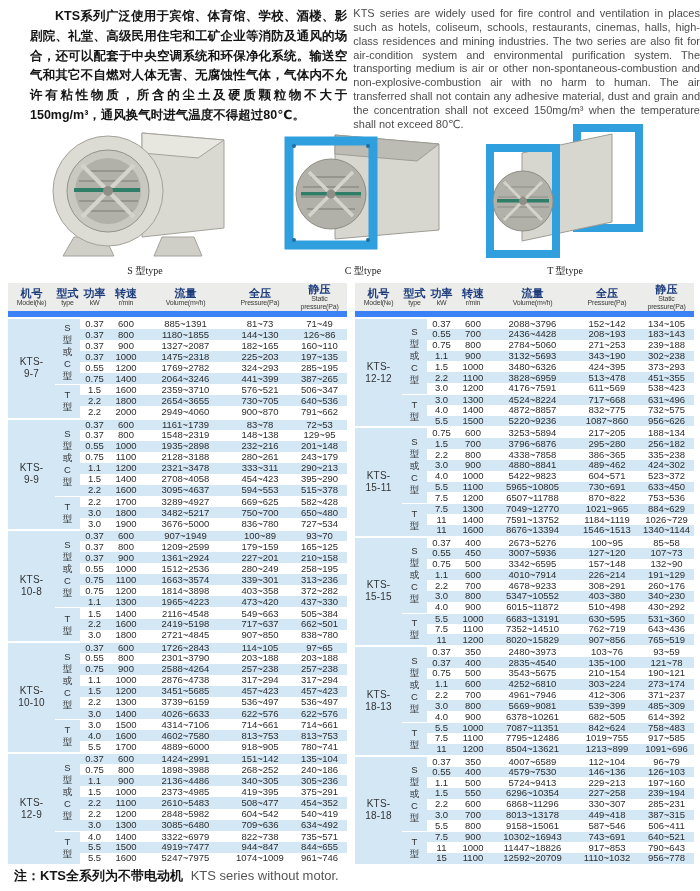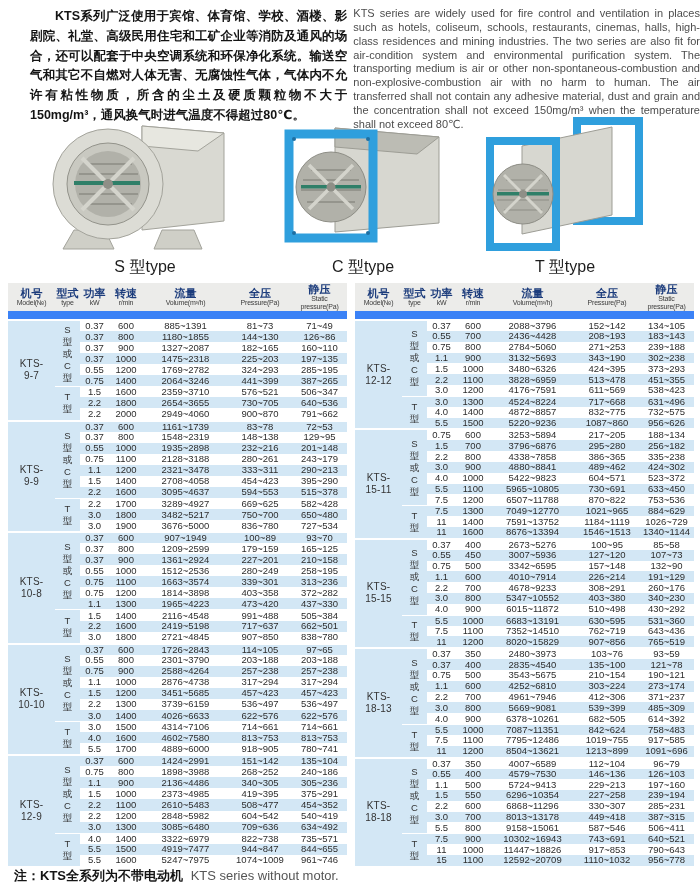--- a/index.html
+++ b/index.html
@@ -21,28 +21,28 @@
     line-height:1.26; text-align:justify;
   }
 
   
   .products {
     position:absolute; top:126px; left:0; width:700px; height:152px;
     display:flex; align-items:flex-end; justify-content:space-between;
     padding:0 52px 0 46px;
   }
   .product { text-align:center; }
-  .product figcaption { font-size:16px; color:#1d1d1d; margin-top:1px; }
+  .product figcaption { font-size:10px; color:#1d1d1d; margin-top:1px;font-family:Liberation Serif, serif; }
 
   
   .tables { position:absolute; top:283px; left:8px; width:686px; display:flex; gap:8px; }
   table.spec-table { border-collapse:separate; border-spacing:0; table-layout:fixed; width:339px; }
   .spec-table th {
     background:#ececea; height:27px; vertical-align:middle; text-align:center;
-    border-bottom:8px solid #3b82f6;
+    border-bottom:6px solid #3b82f6;
   }
   .spec-table th .hzh { font-size:11px; font-weight:bold; color:#1c3c7c; line-height:12px; }
   .spec-table th .hen { font-size:7px; font-weight:normal; color:#3c3c3c; line-height:8px; letter-spacing:-0.2px; }
   .spec-table.left  tbody tr { height:11.05px; }
   .spec-table.right tbody tr { height:10.8px; }
   .spec-table td {
     text-align:center; vertical-align:middle; font-size:9.5px; color:#2d2d2d;
     line-height:10px; white-space:nowrap; overflow:hidden;
   }
   .spec-table td.model, .spec-table td.type {
@@ -409,21 +409,21 @@
             <td class="data">1965~4223</td>
             <td class="data">473~420</td>
             <td class="data">437~330</td>
           </tr>
           <tr class="tgroup-start">
             <td class="type" rowspan="3">T
 型</td>
             <td class="data">1.5</td>
             <td class="data">1400</td>
             <td class="data">2116~4548</td>
-            <td class="data">991~488</td>
+            <td class="data">549~663</td>
             <td class="data">505~384</td>
           </tr>
           <tr class="alt">
             <td class="data">2.2</td>
             <td class="data">1600</td>
             <td class="data">2419~5198</td>
             <td class="data">717~637</td>
             <td class="data">662~501</td>
           </tr>
           <tr>

